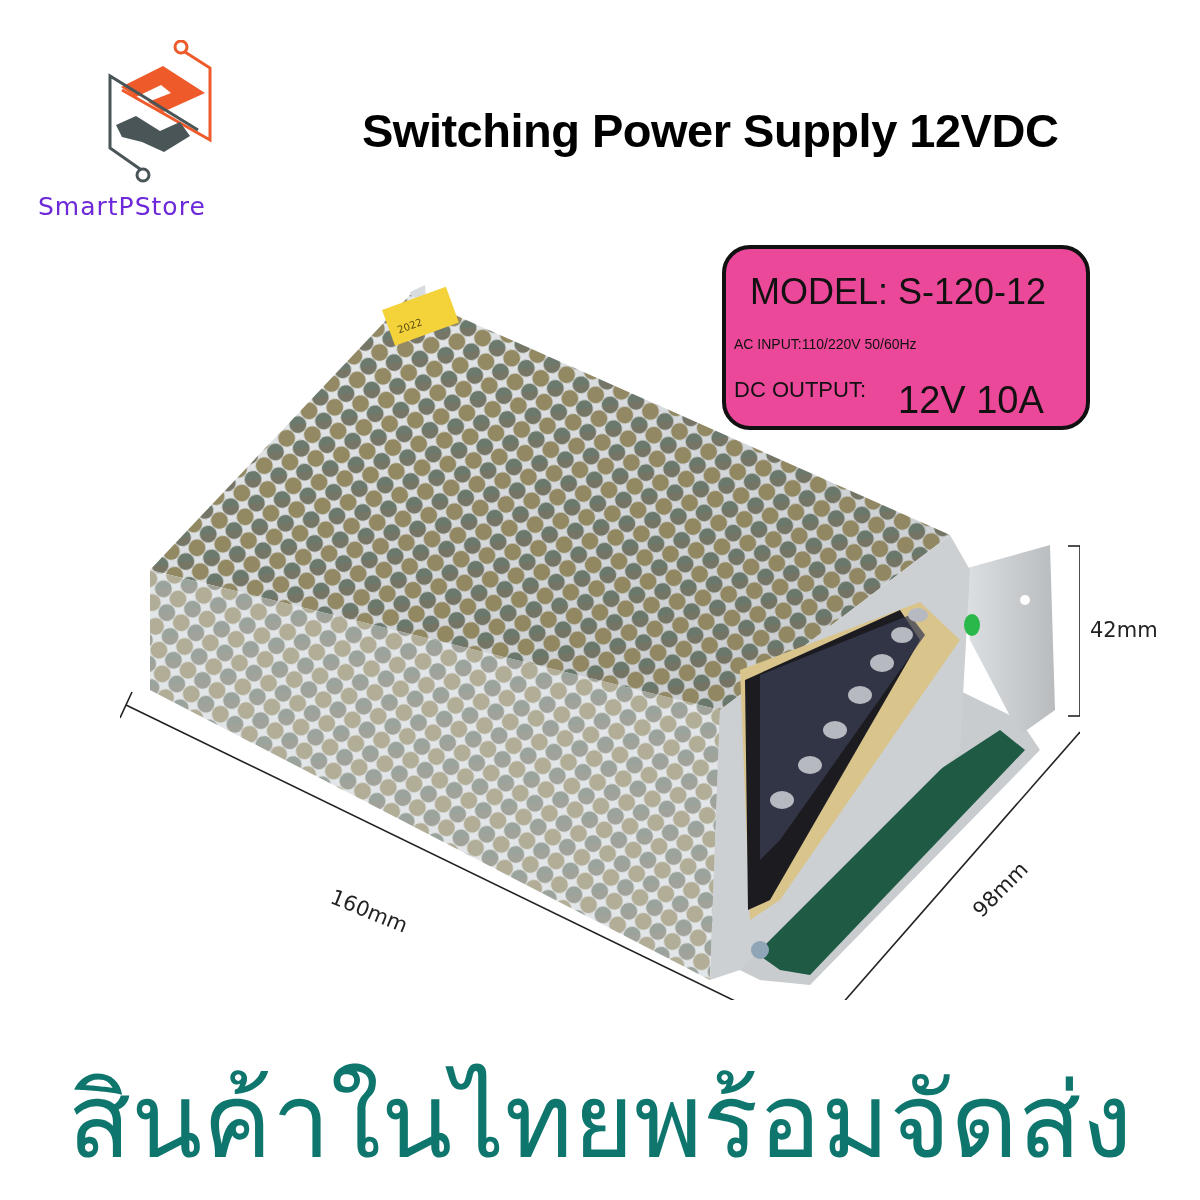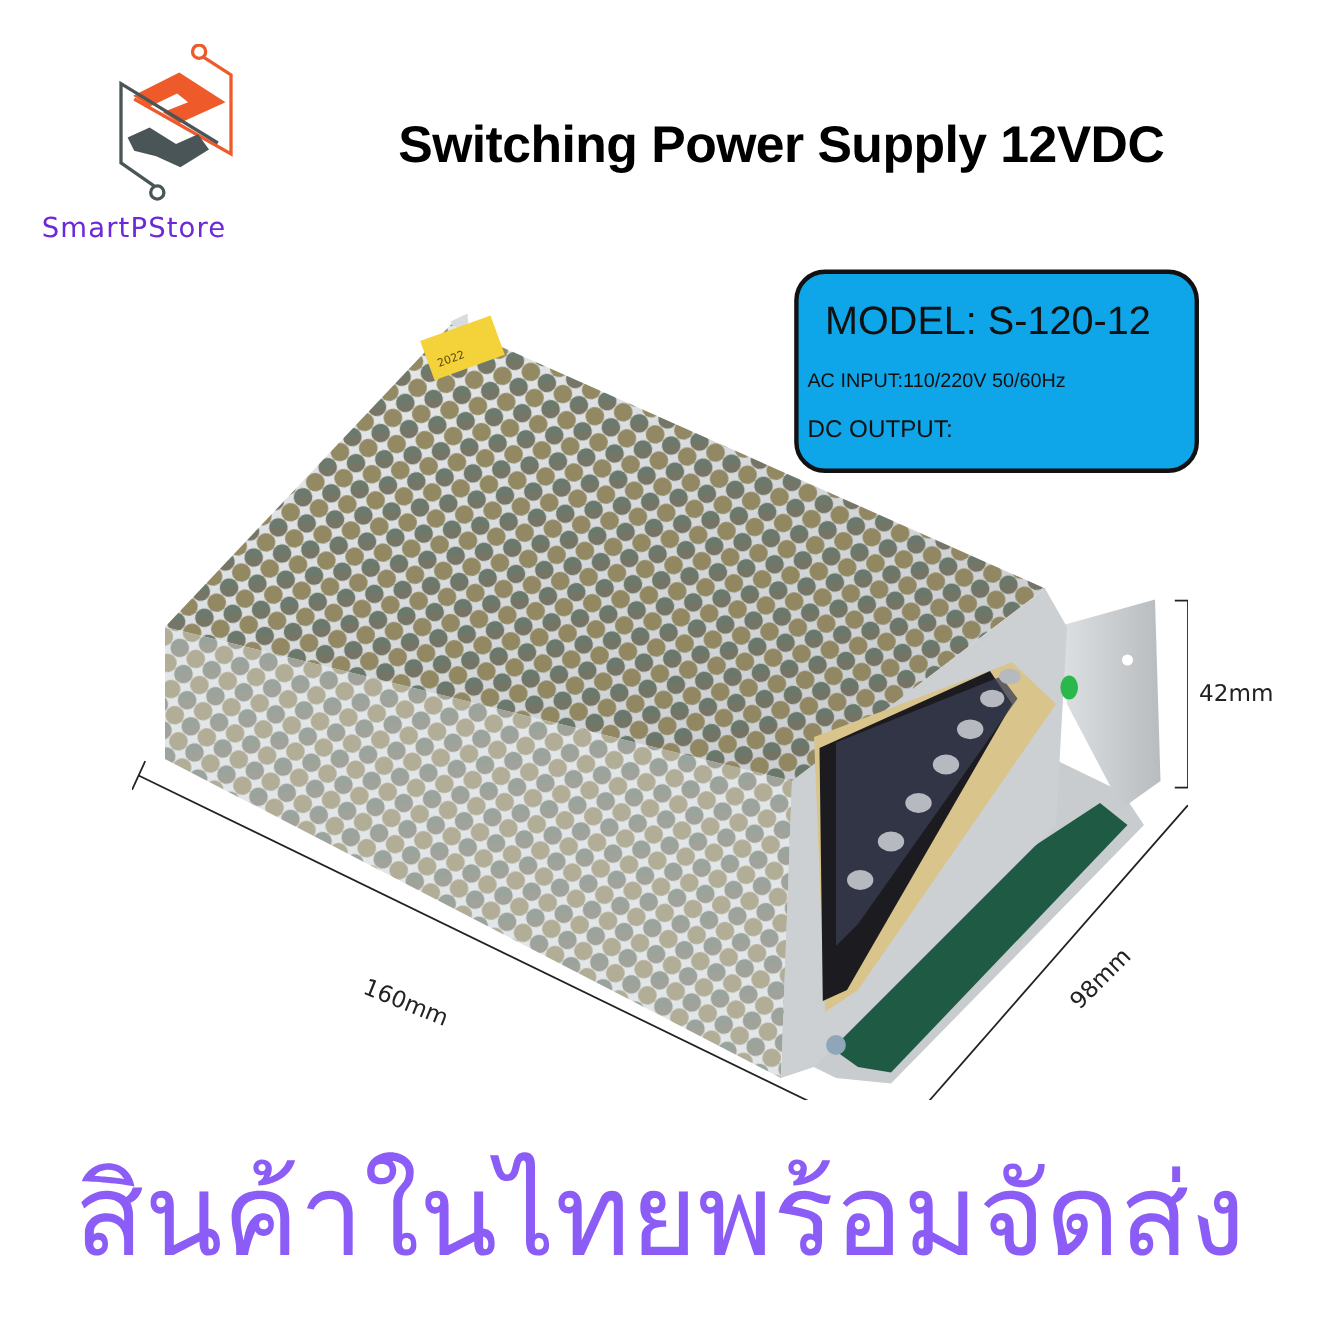--- a/index.html
+++ b/index.html
@@ -1,23 +1,23 @@
 <!DOCTYPE html>
 <html><head>
 <meta charset="utf-8">
 <style>
   html,body{margin:0;padding:0;background:#ffffff;}
   body{width:1200px;height:1200px;position:relative;overflow:hidden;font-family:"Liberation Sans",sans-serif;}
   .abs{position:absolute;}
   .logo{left:30px;top:40px;width:250px;height:190px;}
   .logo-text{left:38px;top:192px;font-family:"DejaVu Sans",sans-serif;font-size:25px;letter-spacing:1px;font-weight:normal;}
   .title{left:362px;top:82px;font-size:47px;font-weight:bold;color:#000;white-space:nowrap;letter-spacing:-0.5px;margin-top:21px;}
-  .spec{left:722px;top:245px;width:368px;height:185px;border:4px solid #111;border-radius:28px;background:#0ea5e9;box-sizing:border-box;}
+  .spec{left:722px;top:245px;width:368px;height:185px;border:4px solid #111;border-radius:28px;background:#ec4899;box-sizing:border-box;}
   .spec .model{position:absolute;left:24px;top:22px;font-size:36px;color:#111;white-space:nowrap;}
-  .spec .ac{position:absolute;left:8px;top:87px;font-size:18px;color:#111;white-space:nowrap;}
+  .spec .ac{position:absolute;left:8px;top:87px;font-size:14px;color:#111;white-space:nowrap;}
   .spec .dc-lbl{position:absolute;left:8px;top:128px;font-size:22px;color:#111;white-space:nowrap;}
   .spec .dc-val{position:absolute;left:172px;top:130px;font-size:38px;color:#111;white-space:nowrap;}
   .product{left:120px;top:280px;width:960px;height:720px;}
   .dim{font-family:"DejaVu Sans",sans-serif;font-size:21px;color:#222;white-space:nowrap;}
   .dim-160{left:336px;top:885px;transform:rotate(22deg);transform-origin:left top;}
   .dim-98{left:968px;top:905px;transform:rotate(-45deg);transform-origin:left top;}
   .dim-42{left:1090px;top:618px;}
   .banner{left:30px;top:1040px;width:1140px;text-align:center;font-family:"DejaVu Sans",sans-serif;font-size:104px;line-height:130px;white-space:nowrap;}
 </style>
 </head>
@@ -117,19 +117,20 @@
       <line x1="948" y1="266" x2="972" y2="266"></line>
       <line x1="948" y1="436" x2="972" y2="436"></line>
     </g>
   </svg>
 </div>
 
 <div class="abs spec">
   <div class="model">MODEL: S-120-12</div>
   <div class="ac">AC INPUT:110/220V 50/60Hz</div>
   <div class="dc-lbl">DC OUTPUT:</div>
+  <div class="dc-val">12V 10A</div>
 </div>
 
 <div class="abs dim dim-160">160mm</div>
 <div class="abs dim dim-98">98mm</div>
 <div class="abs dim dim-42">42mm</div>
 
-<div class="abs banner" style="color:#8b5cf6;">สินค้าในไทยพร้อมจัดส่ง</div>
+<div class="abs banner" style="color:#0f766e;margin-top:16px;">สินค้าในไทยพร้อมจัดส่ง</div>
 
 </body></html>

